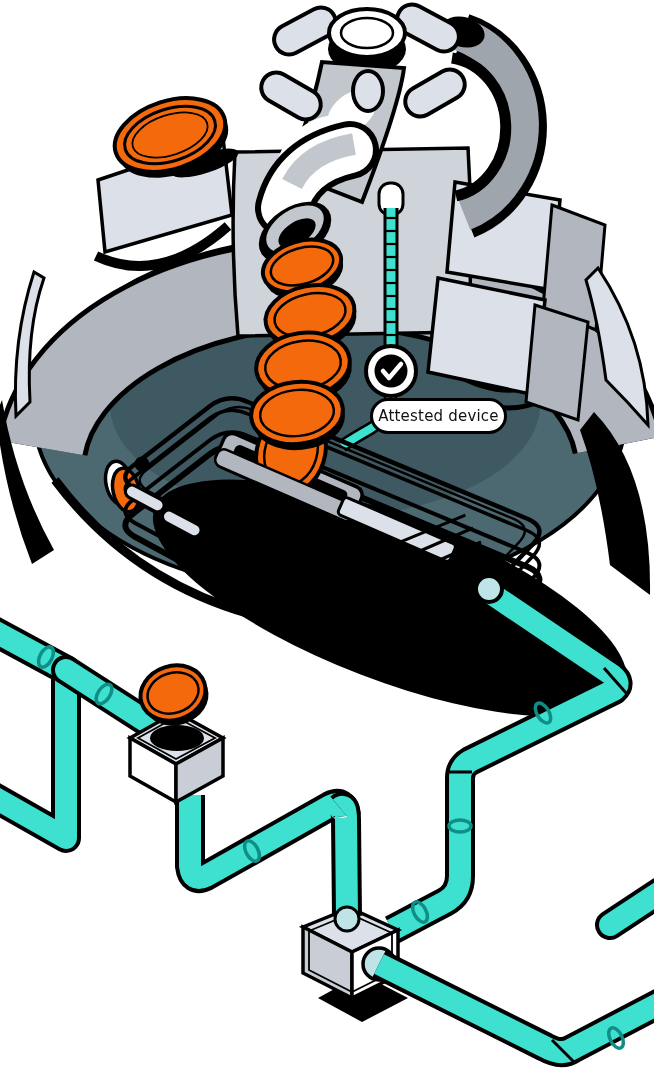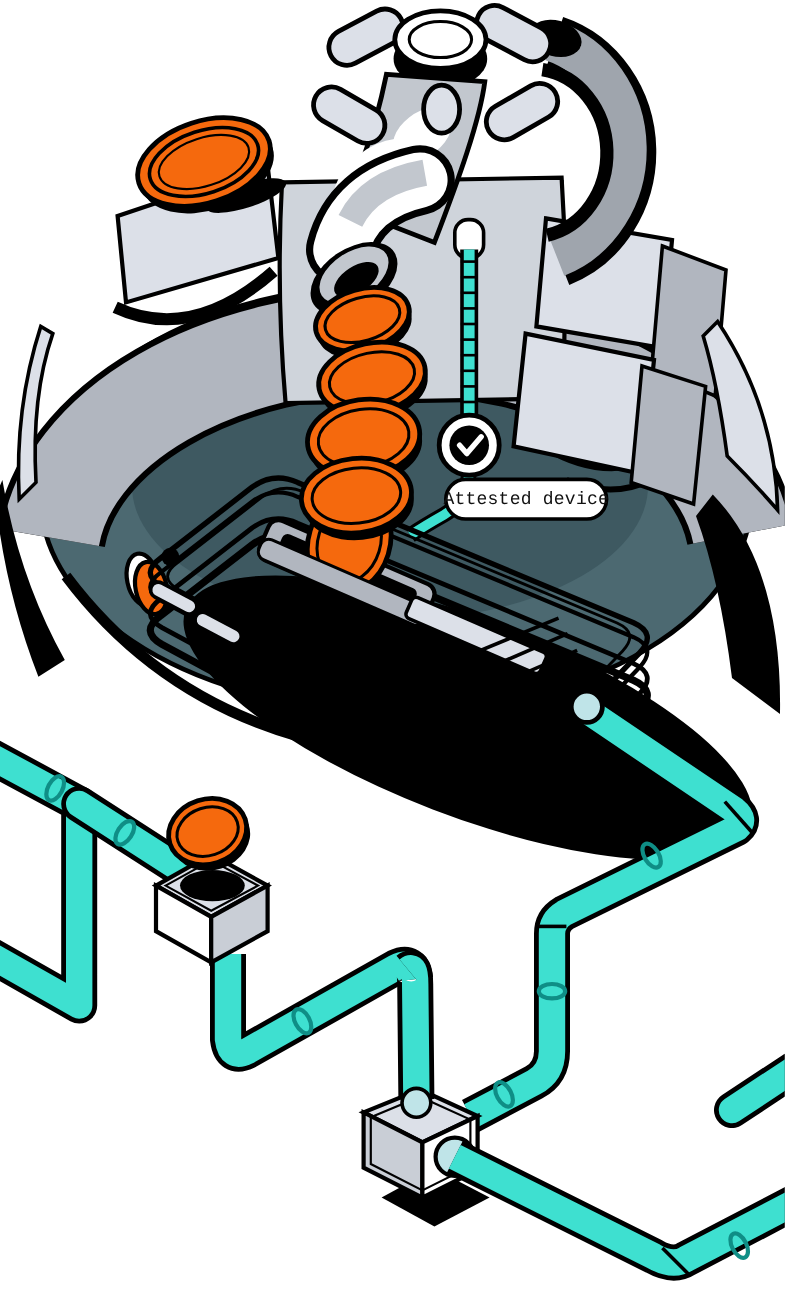--- a/index.html
+++ b/index.html
@@ -2,21 +2,21 @@
 <html style="--background: #FFFFFF; --outline: #000000; --orange: #F5690D; --teal: #3EE0D0; --teal_dark: #0F8E86; --slate: #4C6971; --slate_dark: #3E5961; --gray_light: #DCE0E8; --gray_mid: #B1B6BF; --gray_card: #CFD4DB; --gray_rim: #C9CED6; --gray_dark: #9FA5AD; --faucet_gray: #C2C7CE; --port_blue: #BFE4E8; --white: #FFFFFF;"><head>
 <meta charset="utf-8">
 <style>
   html,body{margin:0;padding:0;}
   .stage{position:relative;width:654px;height:1080px;background:var(--background,#fff);overflow:hidden;
          font-family:"DejaVu Sans","Liberation Sans",sans-serif;}
   .stage svg{position:absolute;left:0;top:0;}
   .badge-pill{position:absolute;left:370px;top:398px;width:137px;height:36px;box-sizing:border-box;
     background:var(--white,#fff);border:3px solid var(--outline,#000);border-radius:18px;
     display:flex;align-items:center;justify-content:center;
-    font-size:15px;letter-spacing:.2px;color:#111;white-space:nowrap;font-family:Liberation Mono, monospace;}
+    font-size:15px;letter-spacing:.2px;color:#111;white-space:nowrap;}
 </style>
 </head>
 <body>
 
 <div class="stage">
 <svg width="654" height="1080" viewBox="0 0 654 1080">
 
   <g>
     <ellipse cx="330" cy="415" rx="296" ry="178" fill="var(--slate)" stroke="var(--outline)" stroke-width="4"></ellipse>
     <ellipse cx="325" cy="405" rx="215" ry="112" fill="var(--slate_dark)"></ellipse>

